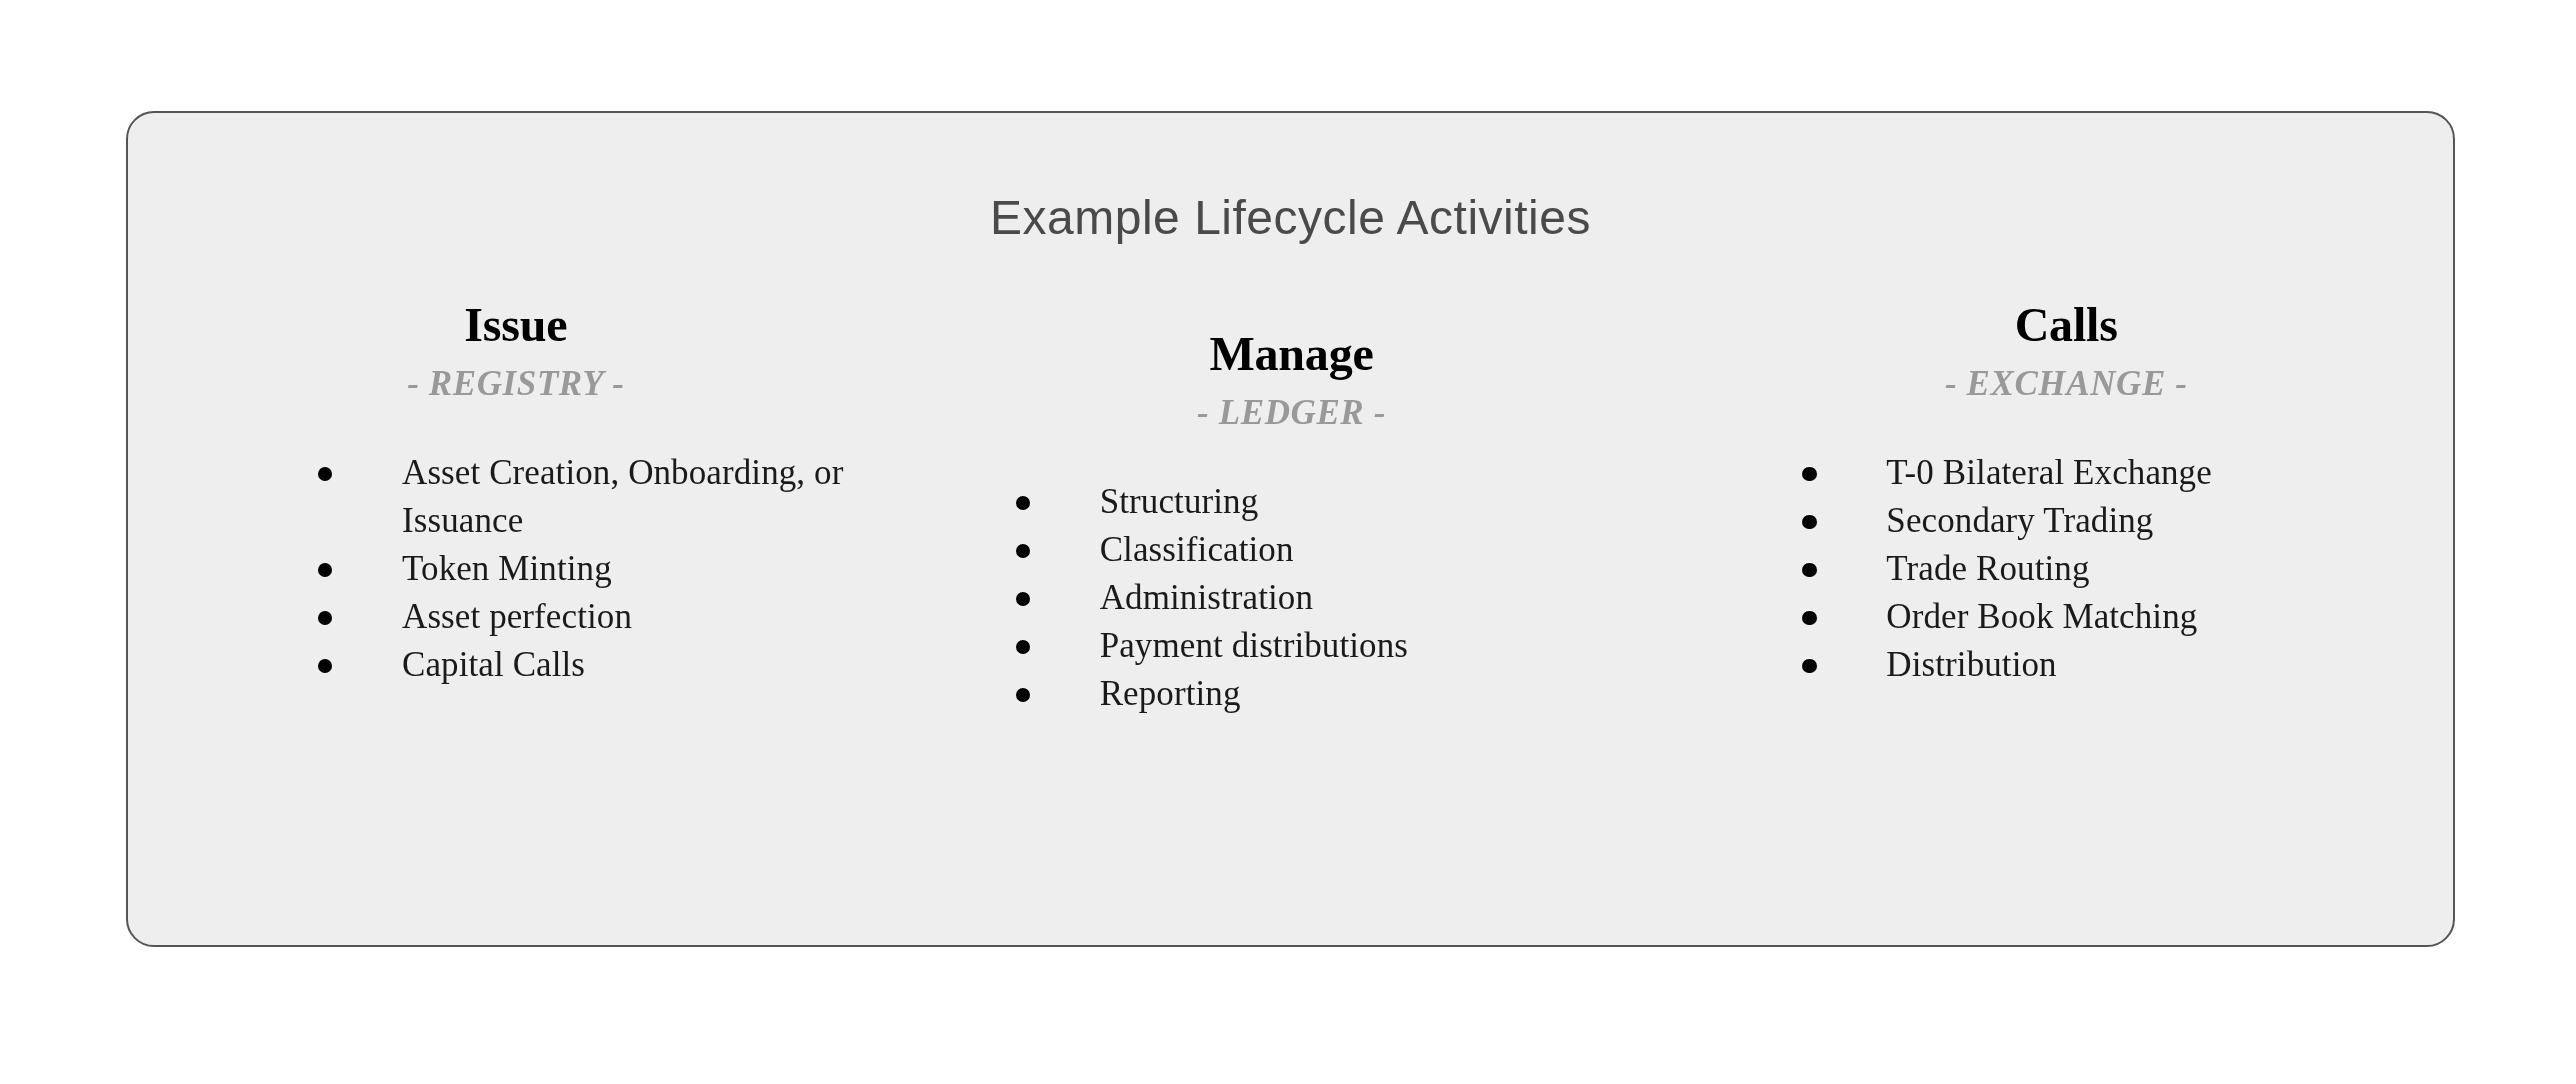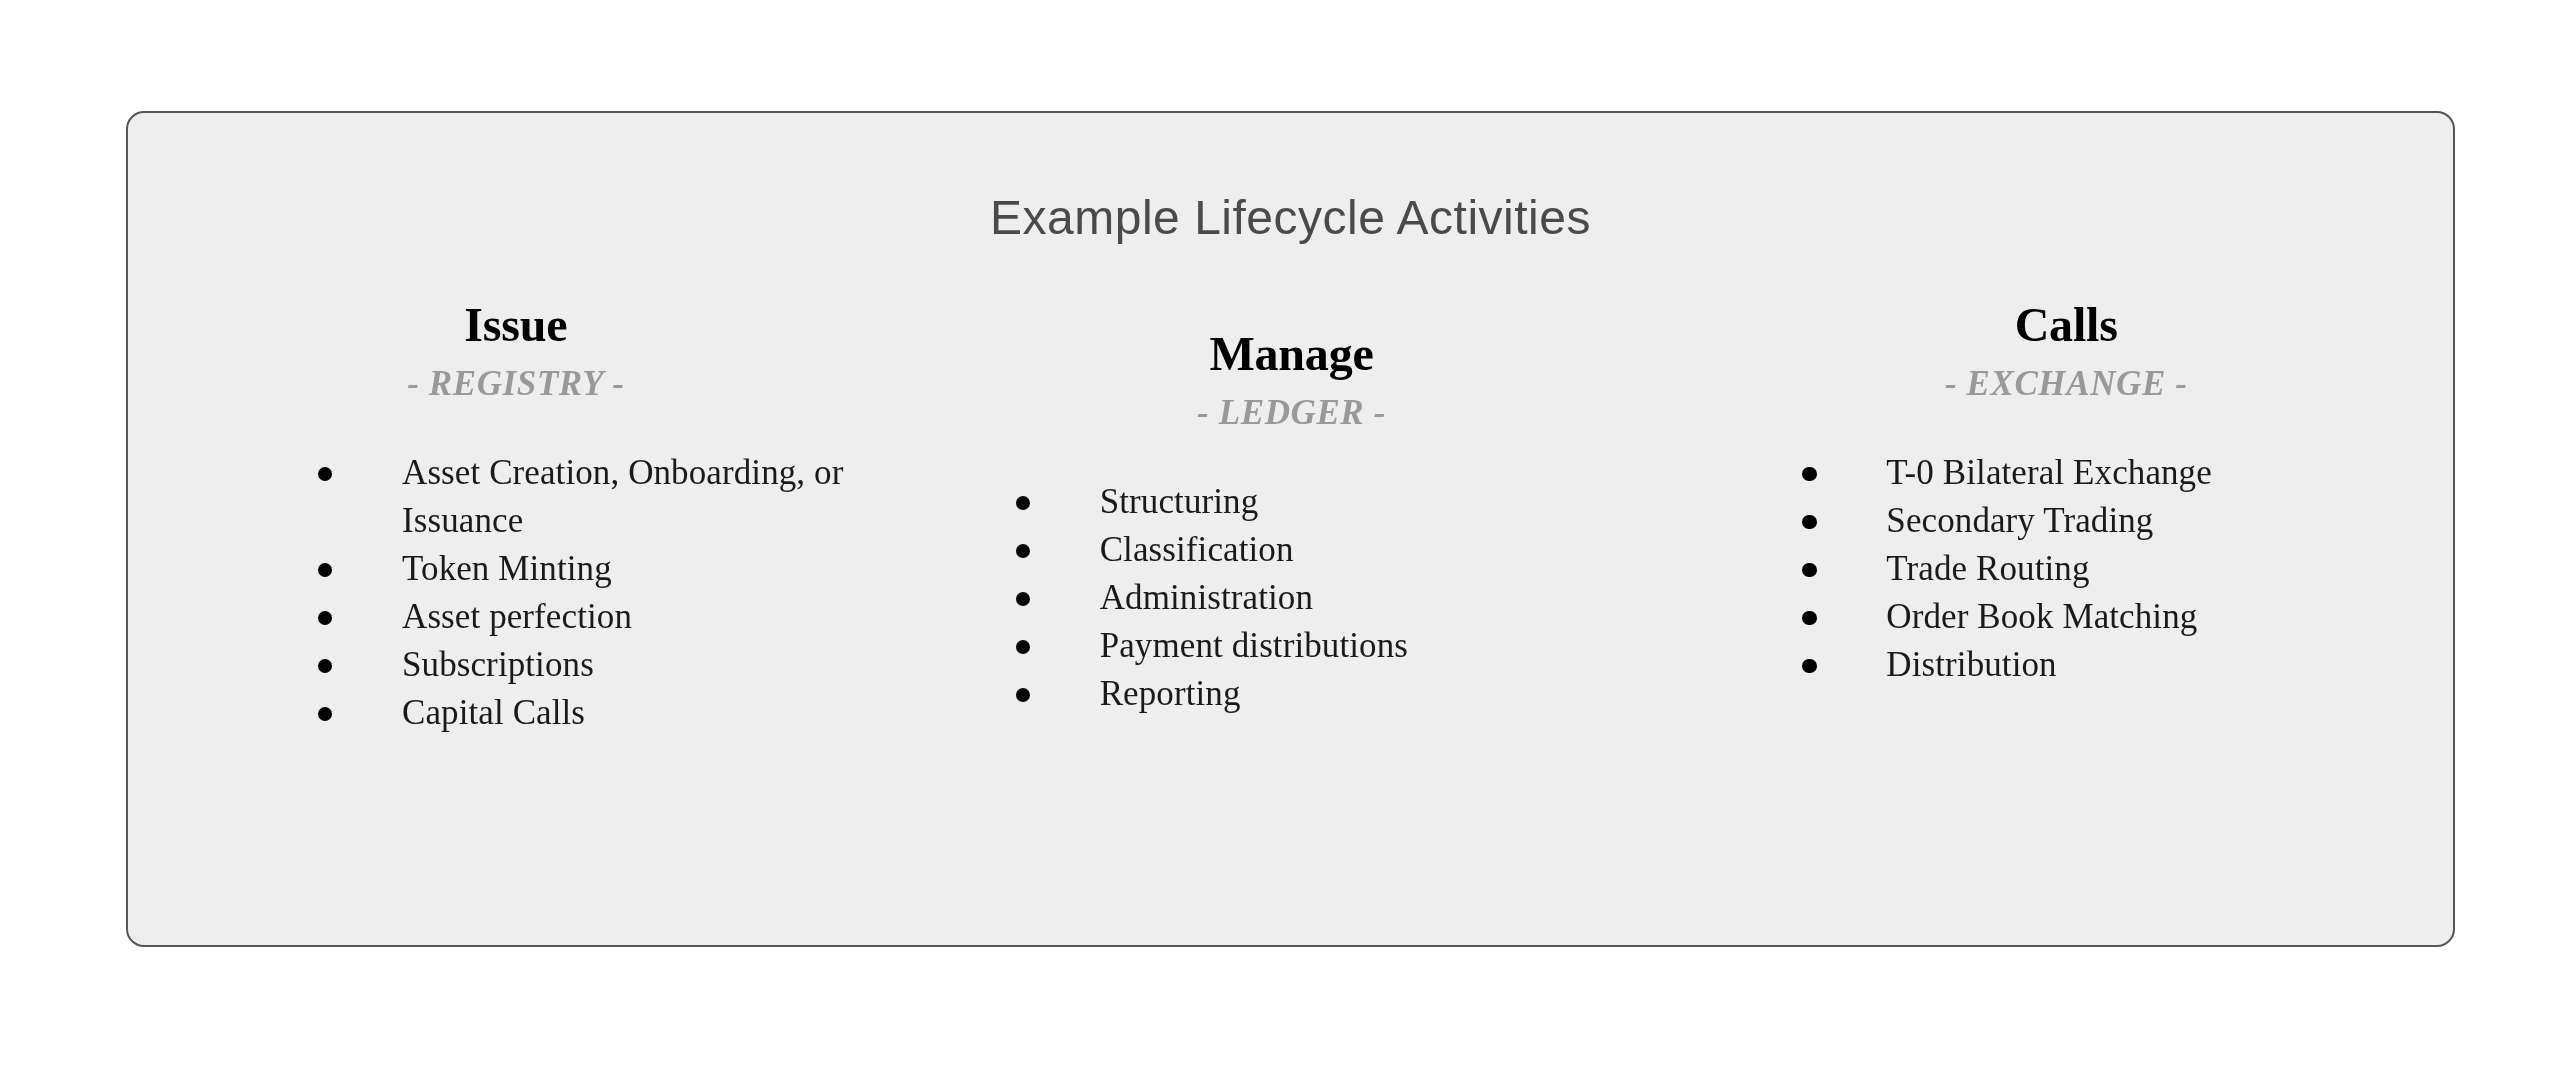--- a/index.html
+++ b/index.html
@@ -26,21 +26,21 @@
   
   .card {
     position: absolute;
     left: 126px;
     top: 111px;
     width: 2329px;
     height: 836px;
     box-sizing: border-box;
     background: #eeeeee;
     border: 2.9px solid #555555;
-    border-radius: 18px;
+    border-radius: 28px;
   }
 
   
   .card-title {
     position: absolute;
     left: 0;
     top: 81px;
     width: 100%;
     text-align: center;
     font-size: 48px;
@@ -148,24 +148,20 @@
           <li class="bullet-item">
             <span class="bullet-dot"></span>
             <span class="bullet-text">Token Minting</span>
           </li>
           <li class="bullet-item">
             <span class="bullet-dot"></span>
             <span class="bullet-text">Asset perfection</span>
           </li>
           <li class="bullet-item">
             <span class="bullet-dot"></span>
-            <span class="bullet-text">Subscriptions</span>
-          </li>
-          <li class="bullet-item">
-            <span class="bullet-dot"></span>
             <span class="bullet-text">Capital Calls</span>
           </li>
         </ul>
       </div>
 
       <div class="column col-1">
         <div class="col-head">Manage</div>
         <div class="col-sub">- LEDGER -</div>
         <ul class="bullet-list">
           <li class="bullet-item">

